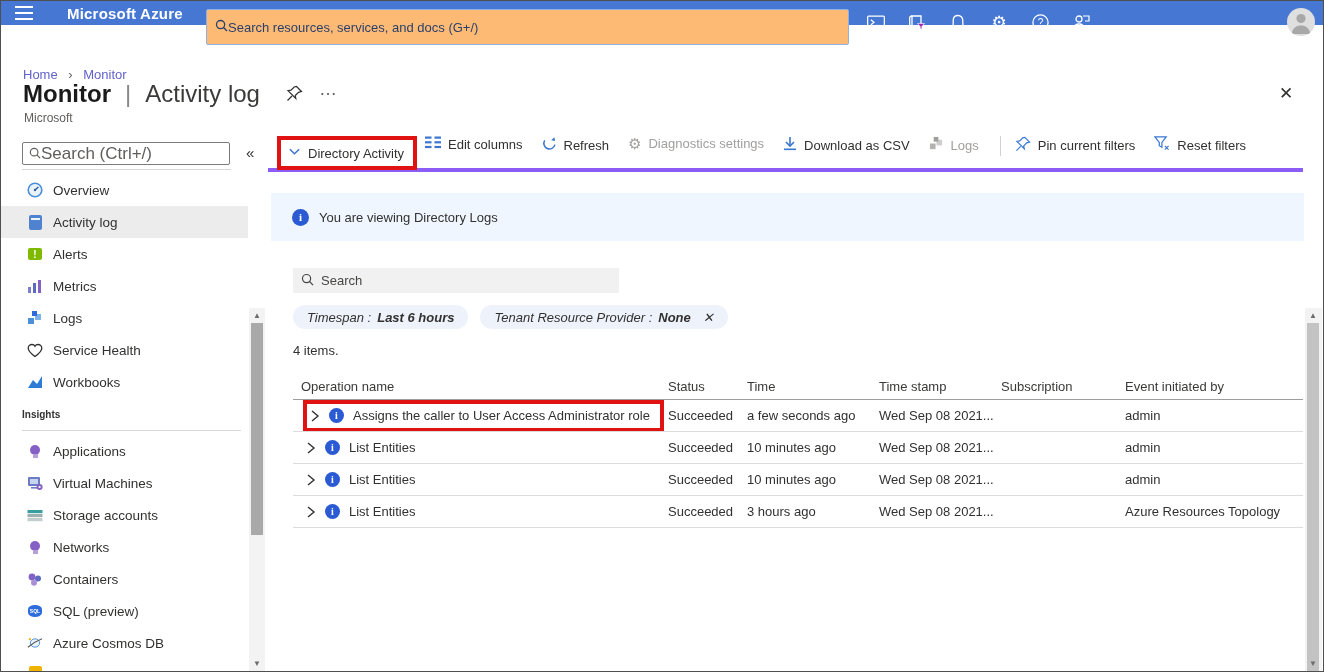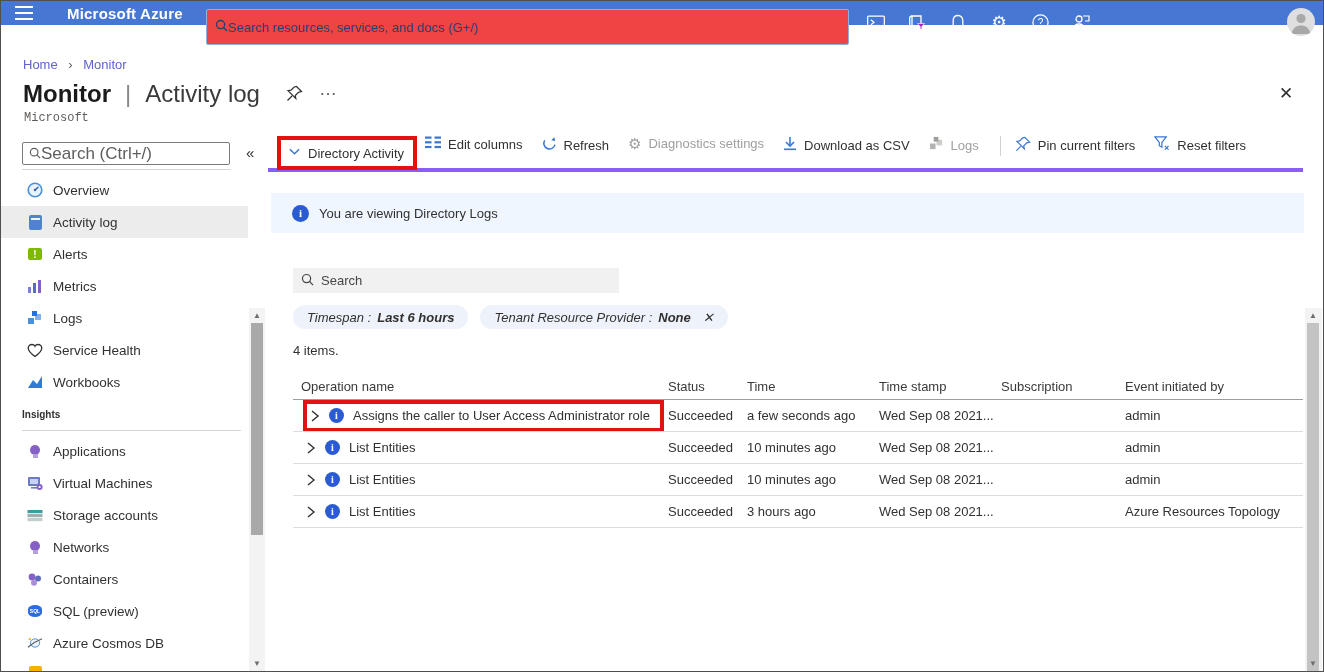--- a/index.html
+++ b/index.html
@@ -8,36 +8,36 @@
   }
   *{box-sizing:border-box;margin:0;padding:0;font-family:"Liberation Sans",sans-serif;}
   body{background:#888;}
   .screen{position:relative;width:1324px;height:672px;background:#fff;overflow:hidden;border:1px solid #4f4f4f;}
 
   
   .topbar{position:absolute;left:0;top:0;right:0;height:24px;background:var(--topbar-bg);display:flex;align-items:center;}
   .hamburger{width:50px;height:42px;display:flex;flex-direction:column;justify-content:center;gap:4px;padding-left:14px;cursor:pointer;}
   .hamburger span{display:block;width:18px;height:2px;background:#fff;}
   .brand{color:#fff;font-size:15px;font-weight:bold;margin-left:16px;letter-spacing:.2px;white-space:nowrap;}
-  .top-search{position:absolute;left:205px;top:8px;width:643px;height:26px;background:#ef4444;border:1px solid #8fb0e0;border-radius:2px;display:flex;align-items:center;padding:17px 8px;}
+  .top-search{position:absolute;left:205px;top:8px;width:643px;height:26px;background:#fdba74;border:1px solid #8fb0e0;border-radius:2px;display:flex;align-items:center;padding:17px 8px;}
   .top-search input{flex:1;border:none;background:transparent;outline:none;font-size:13px;color:#1d3563;}
   .top-search input::placeholder{color:#2a3f6d;opacity:1;}
   .top-icons{position:absolute;left:866px;top:0;height:42px;display:flex;align-items:center;gap:23px;}
   .tbi{width:18px;height:18px;display:flex;align-items:center;justify-content:center;color:#fff;cursor:pointer;}
   .avatar{position:absolute;right:8px;top:7px;width:28px;height:28px;border-radius:50%;background:#dfdfdf;overflow:hidden;cursor:pointer;}
 
   
-  .crumbs{position:absolute;left:22px;top:56px;font-size:13px;color:#616161;}
+  .crumbs{position:absolute;left:22px;top:66px;font-size:13px;color:#616161;}
   .crumbs a{color:var(--link);text-decoration:none;cursor:pointer;}
   .crumbs .sep{margin:0 7px;color:#616161;}
   .titlebar{position:absolute;left:22px;top:78px;display:flex;align-items:center;gap:12px;}
   .title-main{font-size:24px;font-weight:bold;color:#1a1a1a;}
   .title-sep{font-size:24px;color:#8a8886;font-weight:300;margin:0 2px;}
   .title-rest{font-size:24px;color:#3b3a39;font-weight:400;}
-  .subtitle{position:absolute;left:23px;top:110px;font-size:12px;color:#605e5c;font-family:Liberation Mono, monospace;}
+  .subtitle{position:absolute;left:23px;top:110px;font-size:12px;color:#605e5c;}
   .pin-btn,.more-btn{color:#323130;cursor:pointer;display:flex;align-items:center;}
   .more-btn{font-size:18px;letter-spacing:1px;color:#605e5c;margin-left:4px;padding-bottom:8px;}
   .close-btn{position:absolute;left:1278px;top:82px;font-size:17px;color:#323130;cursor:pointer;}
 
   
   .sidebar{position:absolute;left:0;top:135px;bottom:0;width:267px;background:#fff;}
   .side-search{position:absolute;left:21px;top:6px;width:208px;height:23px;border:1px solid #7d7b79;border-radius:2px;display:flex;align-items:center;padding:0 6px;background:#fff;}
   .side-search input{flex:1;border:none;outline:none;font-size:17px;color:#323130;background:transparent;}
   .side-search input::placeholder{color:#605e5c;opacity:1;}
   .collapse{position:absolute;left:245px;top:8px;font-size:15px;color:#323130;cursor:pointer;}
@@ -71,21 +71,21 @@
 
   
   .main{position:absolute;left:267px;top:135px;right:0;bottom:0;background:#fff;}
   .toolbar{position:absolute;left:0;top:0;right:20px;height:36px;display:flex;align-items:flex-start;padding-left:20px;border-bottom:4px solid #8b5cf6;}
   .tbtn{display:flex;align-items:center;gap:7px;font-size:13px;color:#323130;margin-right:19px;cursor:pointer;white-space:nowrap;}
   .tbtn.disabled{color:#a19f9d;cursor:default;}
   .tbtn .gear-glyph{font-size:15px;line-height:1;color:#a19f9d;}
   .tbtn.red-frame{border:4px solid var(--highlight);padding:5px 9px 5px 7px;margin-left:-11px;margin-right:8px;}
   .tb-sep{width:1px;height:20px;background:#d1d1d1;margin:0 14px 0 2px;}
 
-  .banner{position:absolute;left:3px;top:57px;width:1033px;height:40px;background:var(--banner-bg);display:flex;align-items:center;padding-left:21px;gap:10px;font-size:13px;color:#323130;}
+  .banner{position:absolute;left:3px;top:57px;width:1033px;height:48px;background:var(--banner-bg);display:flex;align-items:center;padding-left:21px;gap:10px;font-size:13px;color:#323130;}
   .info-dot{width:17px;height:17px;border-radius:50%;background:var(--info);color:#fff;display:flex;align-items:center;justify-content:center;font-size:11px;font-weight:bold;font-family:"Liberation Serif",serif;flex:0 0 17px;}
   .info-dot:after{content:"i";}
   .info-dot.small{width:15px;height:15px;font-size:10px;flex-basis:15px;}
 
   .c-search{position:absolute;left:25px;top:132px;width:326px;height:25px;background:#f1f1f1;display:flex;align-items:center;padding:0 8px;gap:7px;}
   .c-search input{flex:1;border:none;outline:none;background:transparent;font-size:13px;color:#323130;}
   .c-search input::placeholder{color:#484644;opacity:1;}
 
   .pills{position:absolute;left:25px;top:169px;display:flex;gap:12px;}
   .pill{height:24px;border-radius:12px;background:#eef2fb;display:flex;align-items:center;padding:0 14px;font-size:13px;color:#323130;cursor:pointer;gap:4px;font-style:italic;}

